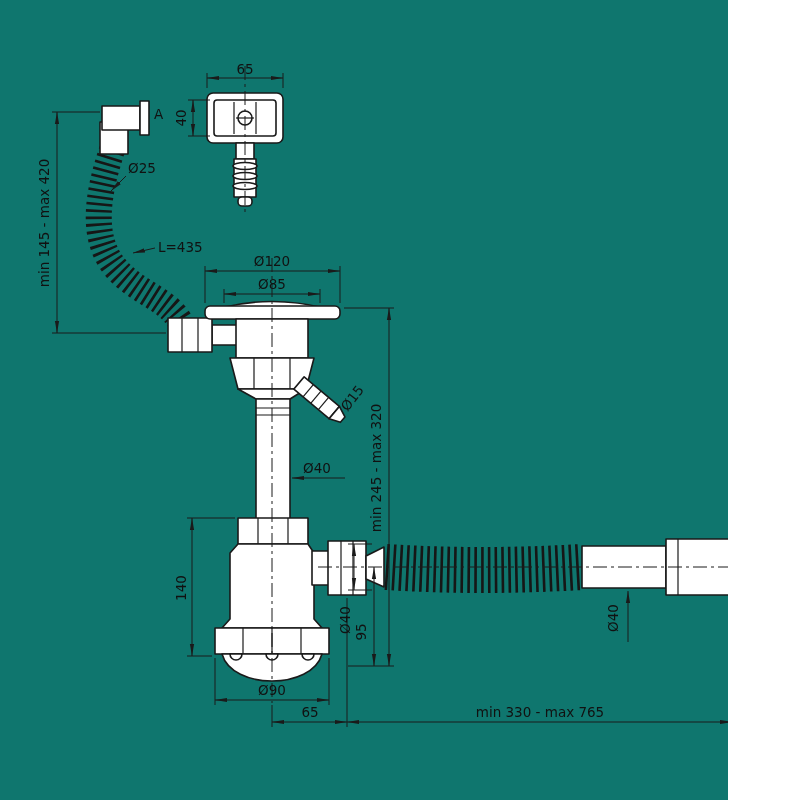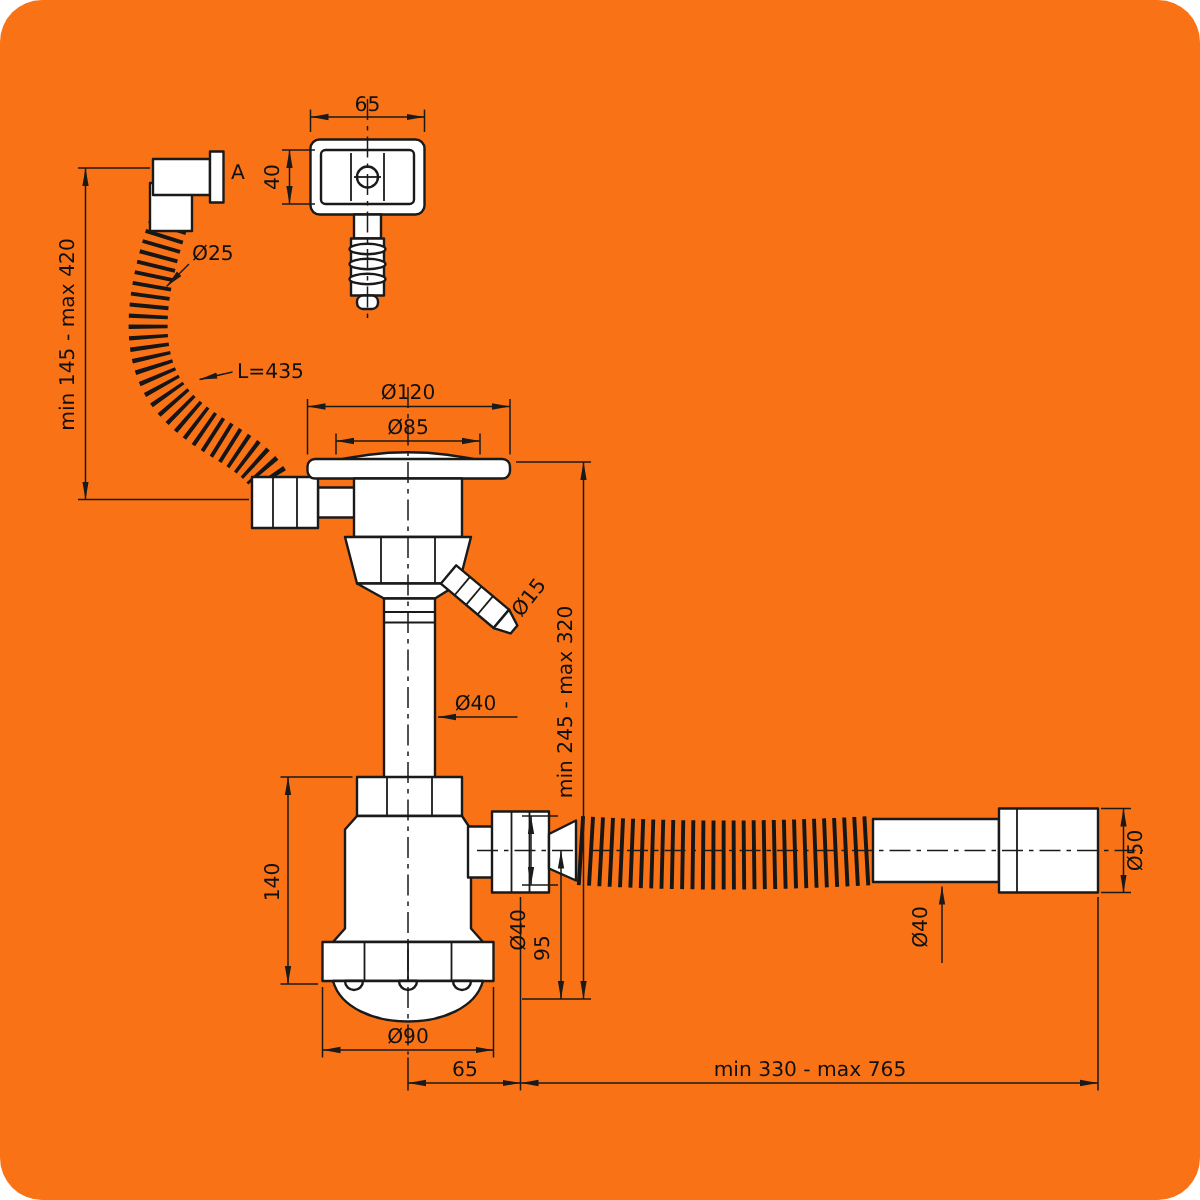--- a/index.html
+++ b/index.html
@@ -1,16 +1,16 @@
 <!DOCTYPE html>
 <html><head>
 <meta charset="utf-8">
 <style>
   html, body { margin: 0; padding: 0; background: #ffffff; }
-  .canvas { position: relative; width: 800px; height: 800px; background: #f97316; overflow: hidden; border-radius: 28px; }
+  .canvas { position: relative; width: 728px; height: 800px; background: #0f766e; overflow: hidden; }
   svg { display: block; }
   
   .ol  { fill: #ffffff; stroke: #1a1a1a; stroke-width: 1.6; stroke-linejoin: round; }
   
   .ln  { fill: none; stroke: #1a1a1a; stroke-width: 1.2; }
   
   .corr { fill: none; stroke: #161616; stroke-linecap: butt; stroke-dasharray: 2.6 4.2; }
   
   .dim { fill: none; stroke: #1a1a1a; stroke-width: 1;
          marker-start: url(#arw); marker-end: url(#arw); }

